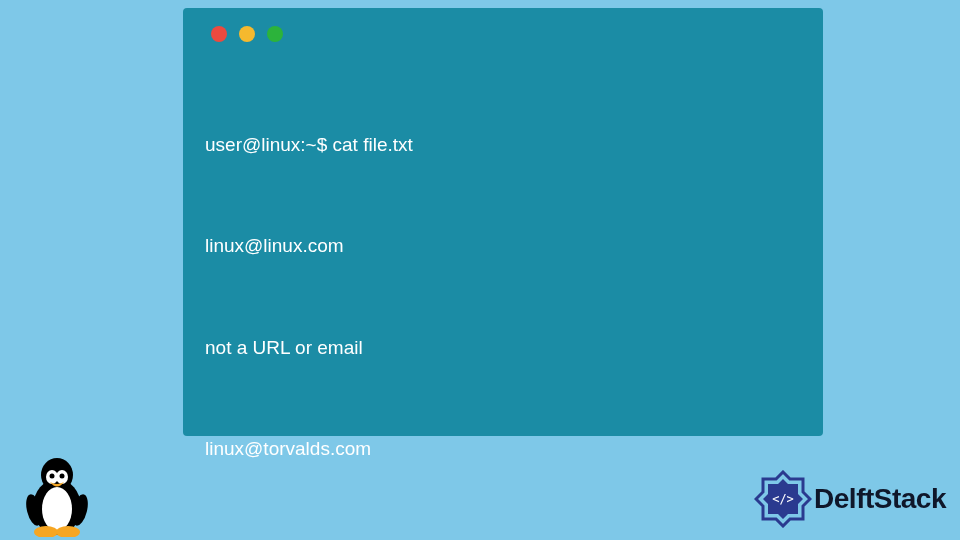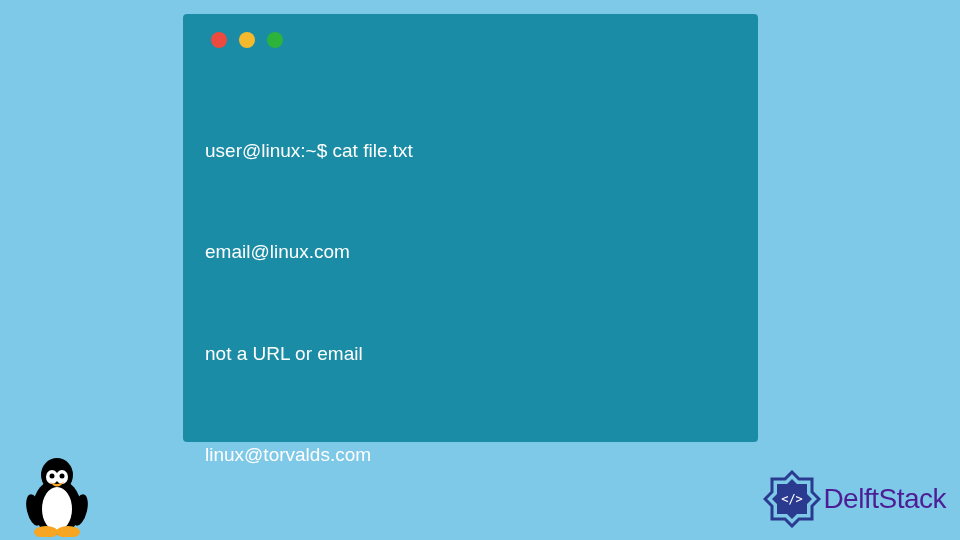--- a/index.html
+++ b/index.html
@@ -5,22 +5,22 @@
   * { margin: 0; padding: 0; box-sizing: border-box; }
   html, body { width: 960px; height: 540px; overflow: hidden; }
   body {
     background: #7ec8e8;
     font-family: -apple-system, "Segoe UI", Arial, sans-serif;
     position: relative;
   }
   .terminal {
     position: absolute;
     left: 183px;
-    top: 14px;
-    width: 575px;
+    top: 8px;
+    width: 640px;
     height: 428px;
     background: #1b8ca5;
     border-radius: 4px;
     padding: 18px 22px 14px 22px;
   }
   .titlebar {
     display: flex;
     gap: 12px;
     margin-bottom: 18px;
     padding-left: 6px;
@@ -53,38 +53,38 @@
   .brand {
     position: absolute;
     right: 14px;
     bottom: 12px;
     display: flex;
     align-items: center;
     gap: 2px;
   }
   .brand-text {
     font-size: 28px;
-    font-weight: 400;
-    color: #4c1d95;
+    font-weight: 700;
+    color: #0f172a;
     letter-spacing: -0.5px;
   }
   .brand-logo { width: 58px; height: 58px; }
 </style>
 </head>
 <body>
 
 <div class="terminal">
   <div class="titlebar">
     <span class="dot red"></span>
     <span class="dot yellow"></span>
     <span class="dot green"></span>
   </div>
   <div class="term-body">
     <span class="term-line">user@linux:~$ cat file.txt</span>
-    <span class="term-line">email@linux.com</span>
+    <span class="term-line">linux@linux.com</span>
     <span class="term-line">not a URL or email</span>
     <span class="term-line">linux@torvalds.com</span>
     
     
     
     
     
     
   </div>
 </div>

